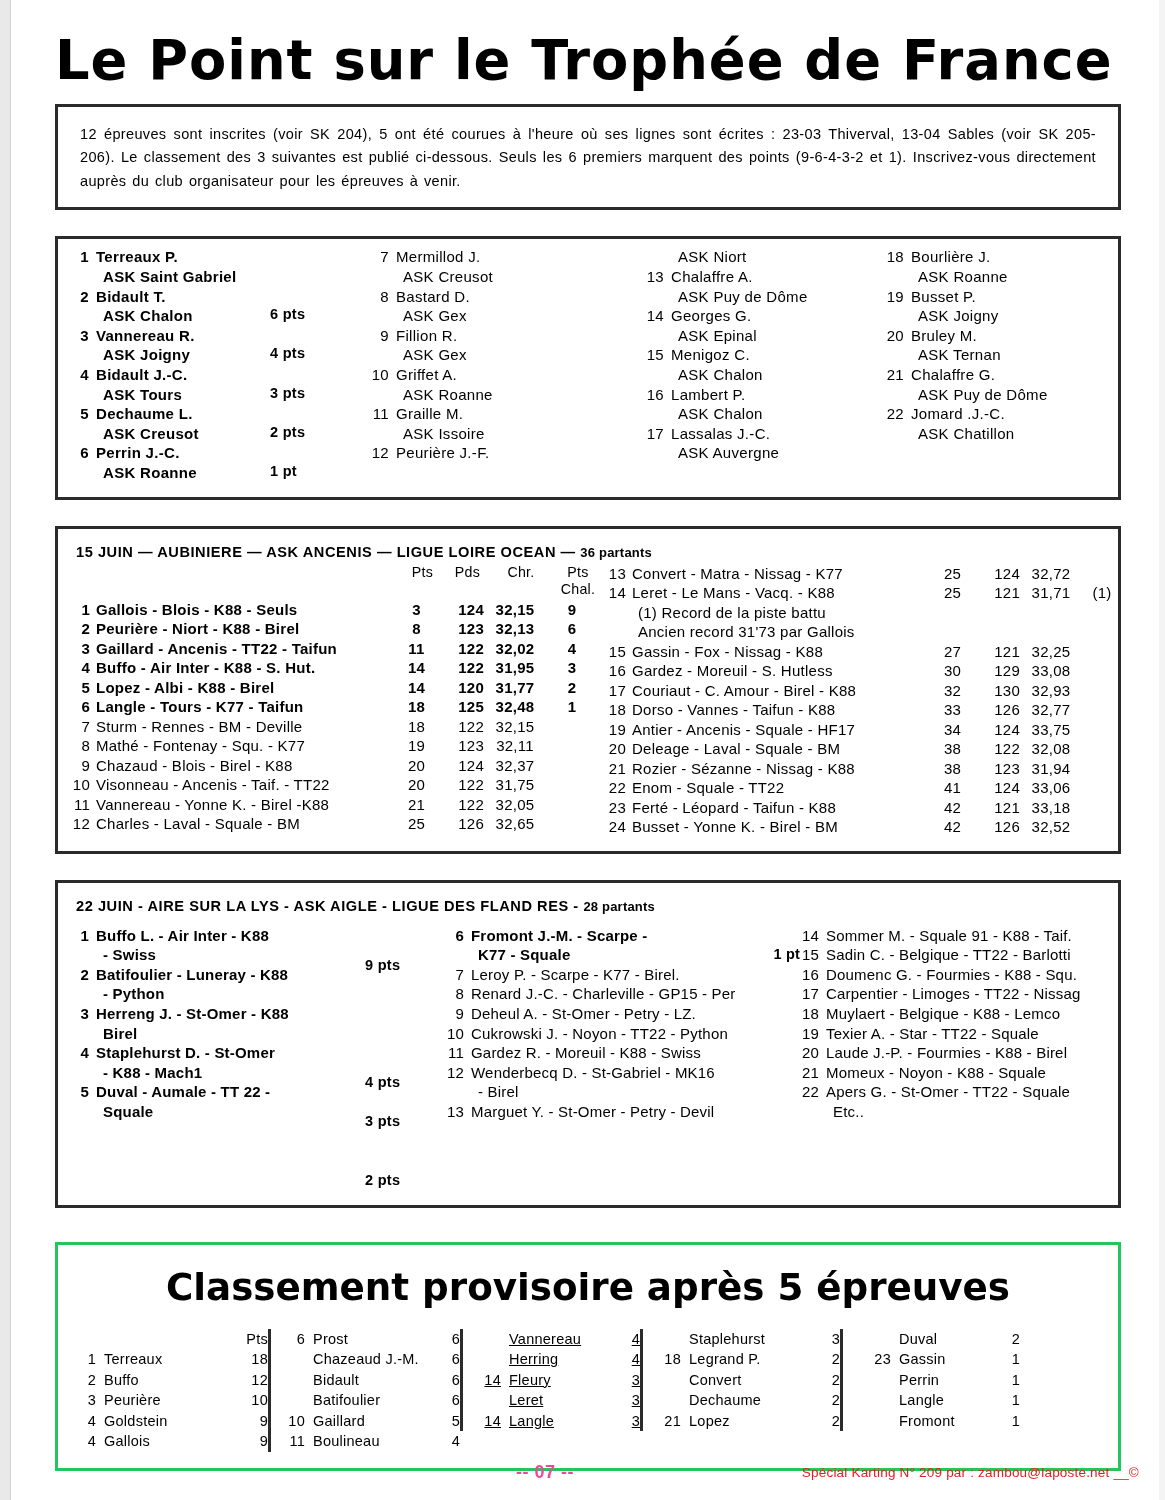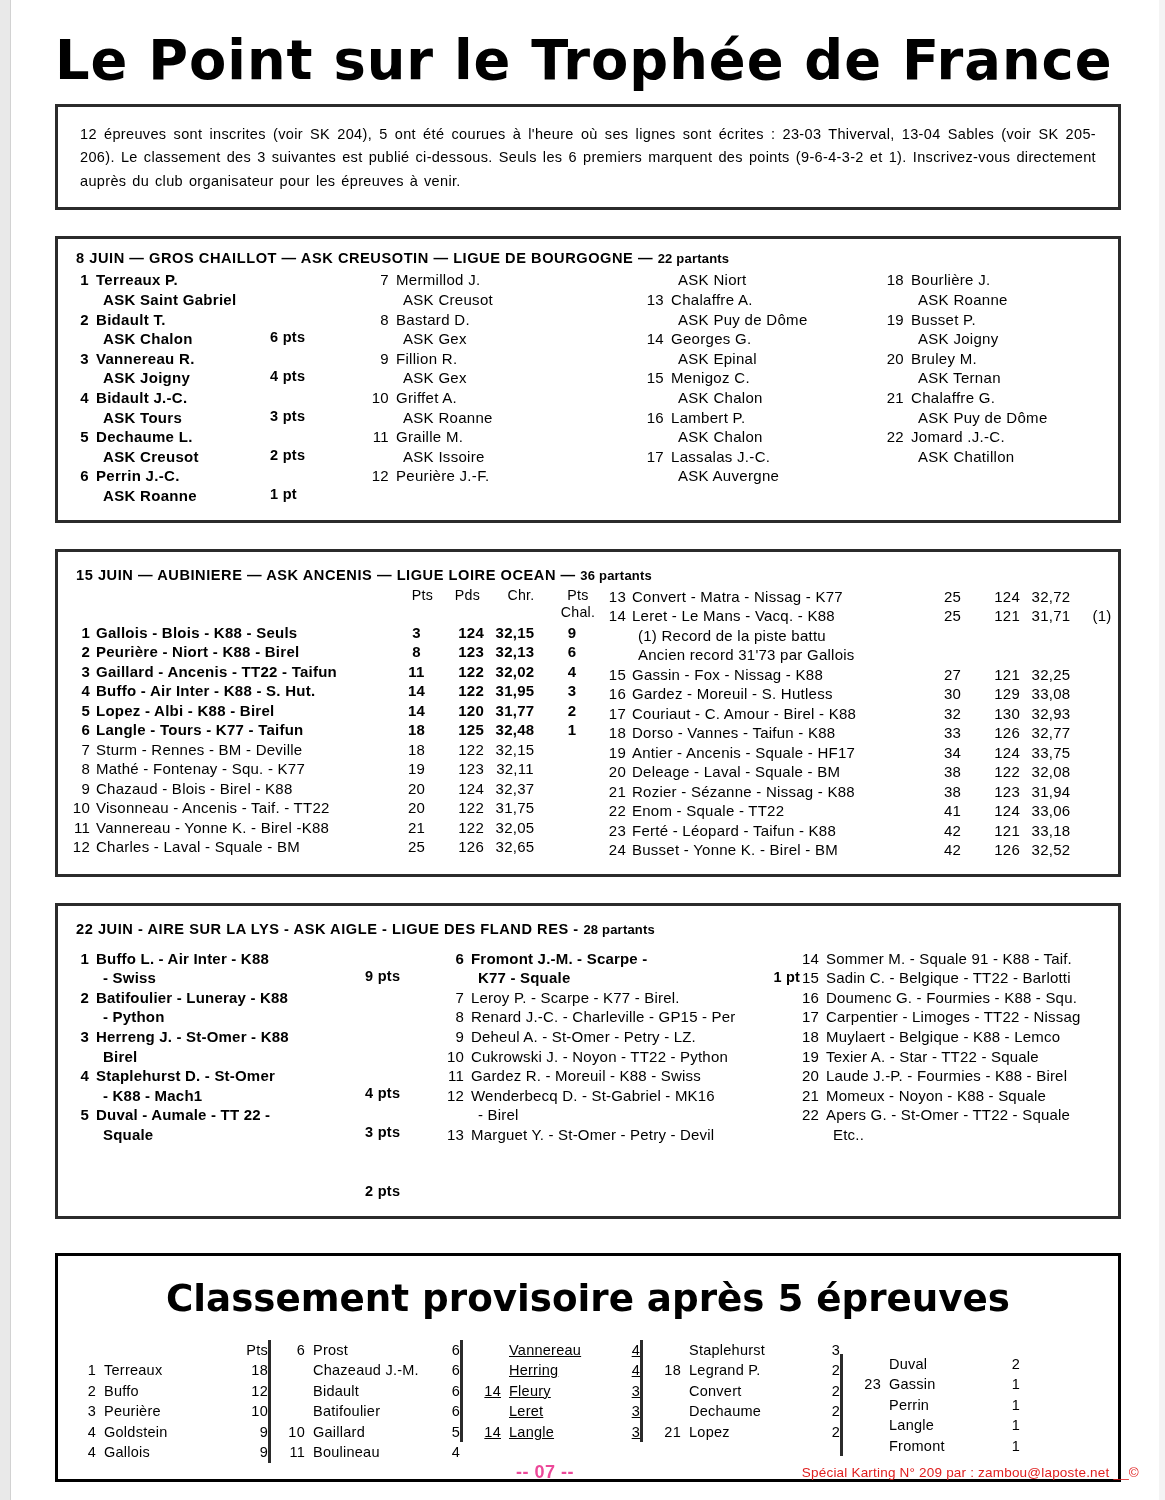--- a/index.html
+++ b/index.html
@@ -111,21 +111,21 @@
   .r3 .d { flex:1 1 auto; }
   .r3.bld { font-weight:bold; }
   .cont3 { padding-left:33px; font-size:15px; line-height:19.6px; white-space:nowrap; letter-spacing:0.2px; }
   .cont3.bld { font-weight:bold; }
   .p3 { font-size:14.5px; font-weight:bold; letter-spacing:0.3px; line-height:19.6px; text-align:left; }
   .ptinline { float:right; font-weight:bold; font-size:14.5px; }
 
   
   .class-box {
     margin:34px 38px 0 44px;
-    border:3px solid #000000;
+    border:3px solid #22c55e;
     padding:14px 10px 16px 10px;
   }
   .class-title {
     text-align:center;
     font-family:"DejaVu Sans", sans-serif;
     font-weight:bold;
     font-size:38px;
     letter-spacing:0px;
     margin:6px 0 20px 0;
     white-space:nowrap;
@@ -141,21 +141,21 @@
   .chead { font-size:14.5px; line-height:20.5px; letter-spacing:0.25px; }
 
   .cA { width:192px; padding-left:8px; }
   .cA .rk { width:20px; } .cA .pt { width:34px; }
   .cB { width:192px; padding-left:14px; }
   .cB .rk { width:28px; } .cB .pt { width:30px; }
   .cC { width:180px; padding-left:18px;text-decoration:underline; }
   .cC .rk { width:28px; } .cC .pt { width:30px; }
   .cD { width:200px; padding-left:18px; }
   .cD .rk { width:28px; } .cD .pt { width:38px; }
-  .cE { width:180px; padding-left:18px;margin-top:14px; }
+  .cE { width:180px; padding-left:28px; }
   .cE .rk { width:28px; } .cE .pt { width:36px; }
 
   .headrow { height:20.5px; }
   .headrow .pt { width:34px; text-align:right; }
 
   
   .footer { position:absolute; left:0; top:1462px; width:1148px; }
   .pagenum {
     position:absolute; left:505px; top:0;
     font-size:18px; font-weight:bold; color:#ec4899;
@@ -176,24 +176,20 @@
 
   <div class="masthead">
     <span>Le Point sur le Trophée de France</span>
   </div>
 
   <div class="intro-box">
     <div class="intro-text">12 épreuves sont inscrites (voir SK 204), 5 ont été courues à l'heure où ses lignes sont écrites : 23-03 Thiverval, 13-04 Sables (voir SK 205-206). Le classement des 3 suivantes est publié ci-dessous. Seuls les 6 premiers marquent des points (9-6-4-3-2 et 1). Inscrivez-vous directement auprès du club organisateur pour les épreuves à venir.</div>
   </div>
 
   <div class="race-box b1">
-    <div class="race-title">
-      <span>8 JUIN — GROS CHAILLOT — ASK CREUSOTIN — LIGUE DE BOURGOGNE —</span>
-      <span class="partants">22 partants</span>
-    </div>
     <div class="cols">
 
       <div class="col c1">
         <div>
           <div class="rowline bld">
               <span class="num">1</span>
               <span class="nm">Terreaux P.</span>
             </div>
           <div class="clubline bld">ASK Saint Gabriel</div>
         </div>
@@ -614,21 +610,21 @@
         <div>
           <div class="r3 bld">
               <span class="n">5</span>
               <span class="d">Duval - Aumale - TT 22 -</span>
             </div>
           <div class="cont3 bld">Squale</div>
         </div>
       </div>
 
       <div class="c2">
-        <div class="p3" style="margin-top:18px">9 pts</div>
+        <div class="p3" style="margin-top:30px">9 pts</div>
         <div class="p3" style="margin-top:98px">4 pts</div>
         <div class="p3" style="margin-top:19.6px">3 pts</div>
         <div class="p3" style="margin-top:39.2px">2 pts</div>
       </div>
 
       <div class="c3">
         <div>
           <div class="r3 bld">
               <span class="n">6</span>
               <span class="d">Fromont  J.-M.  -  Scarpe  -</span>

